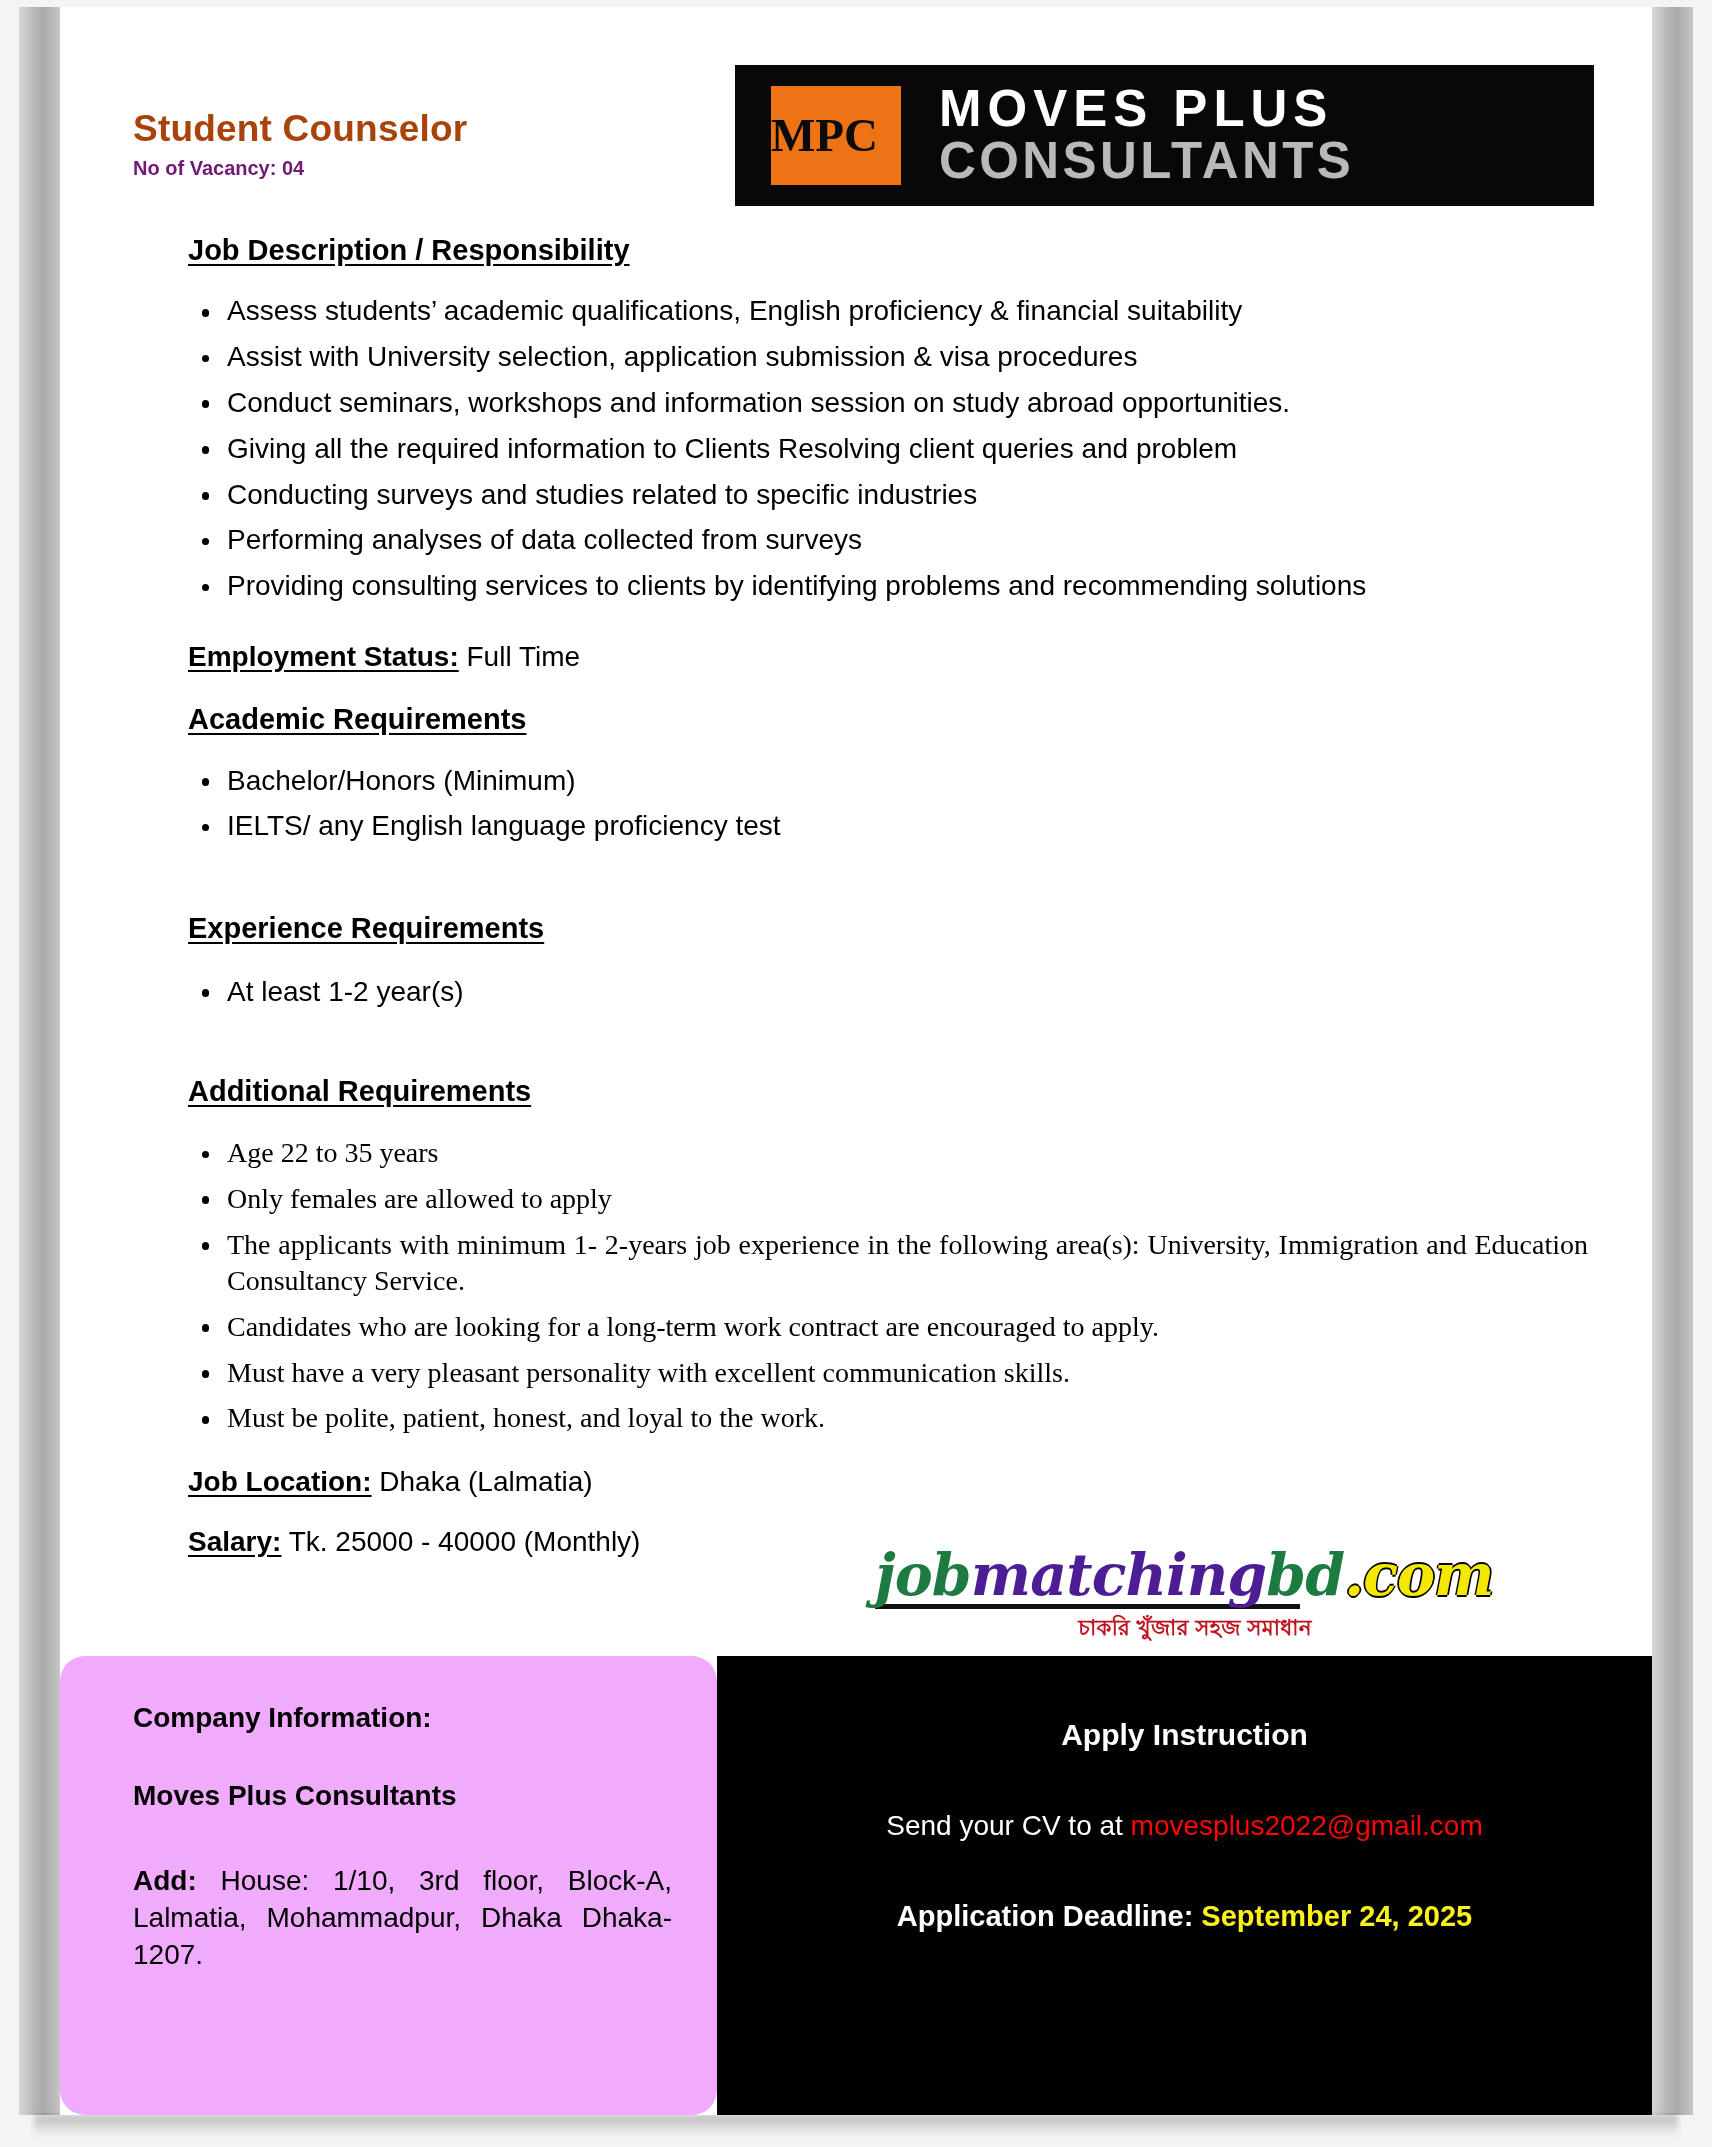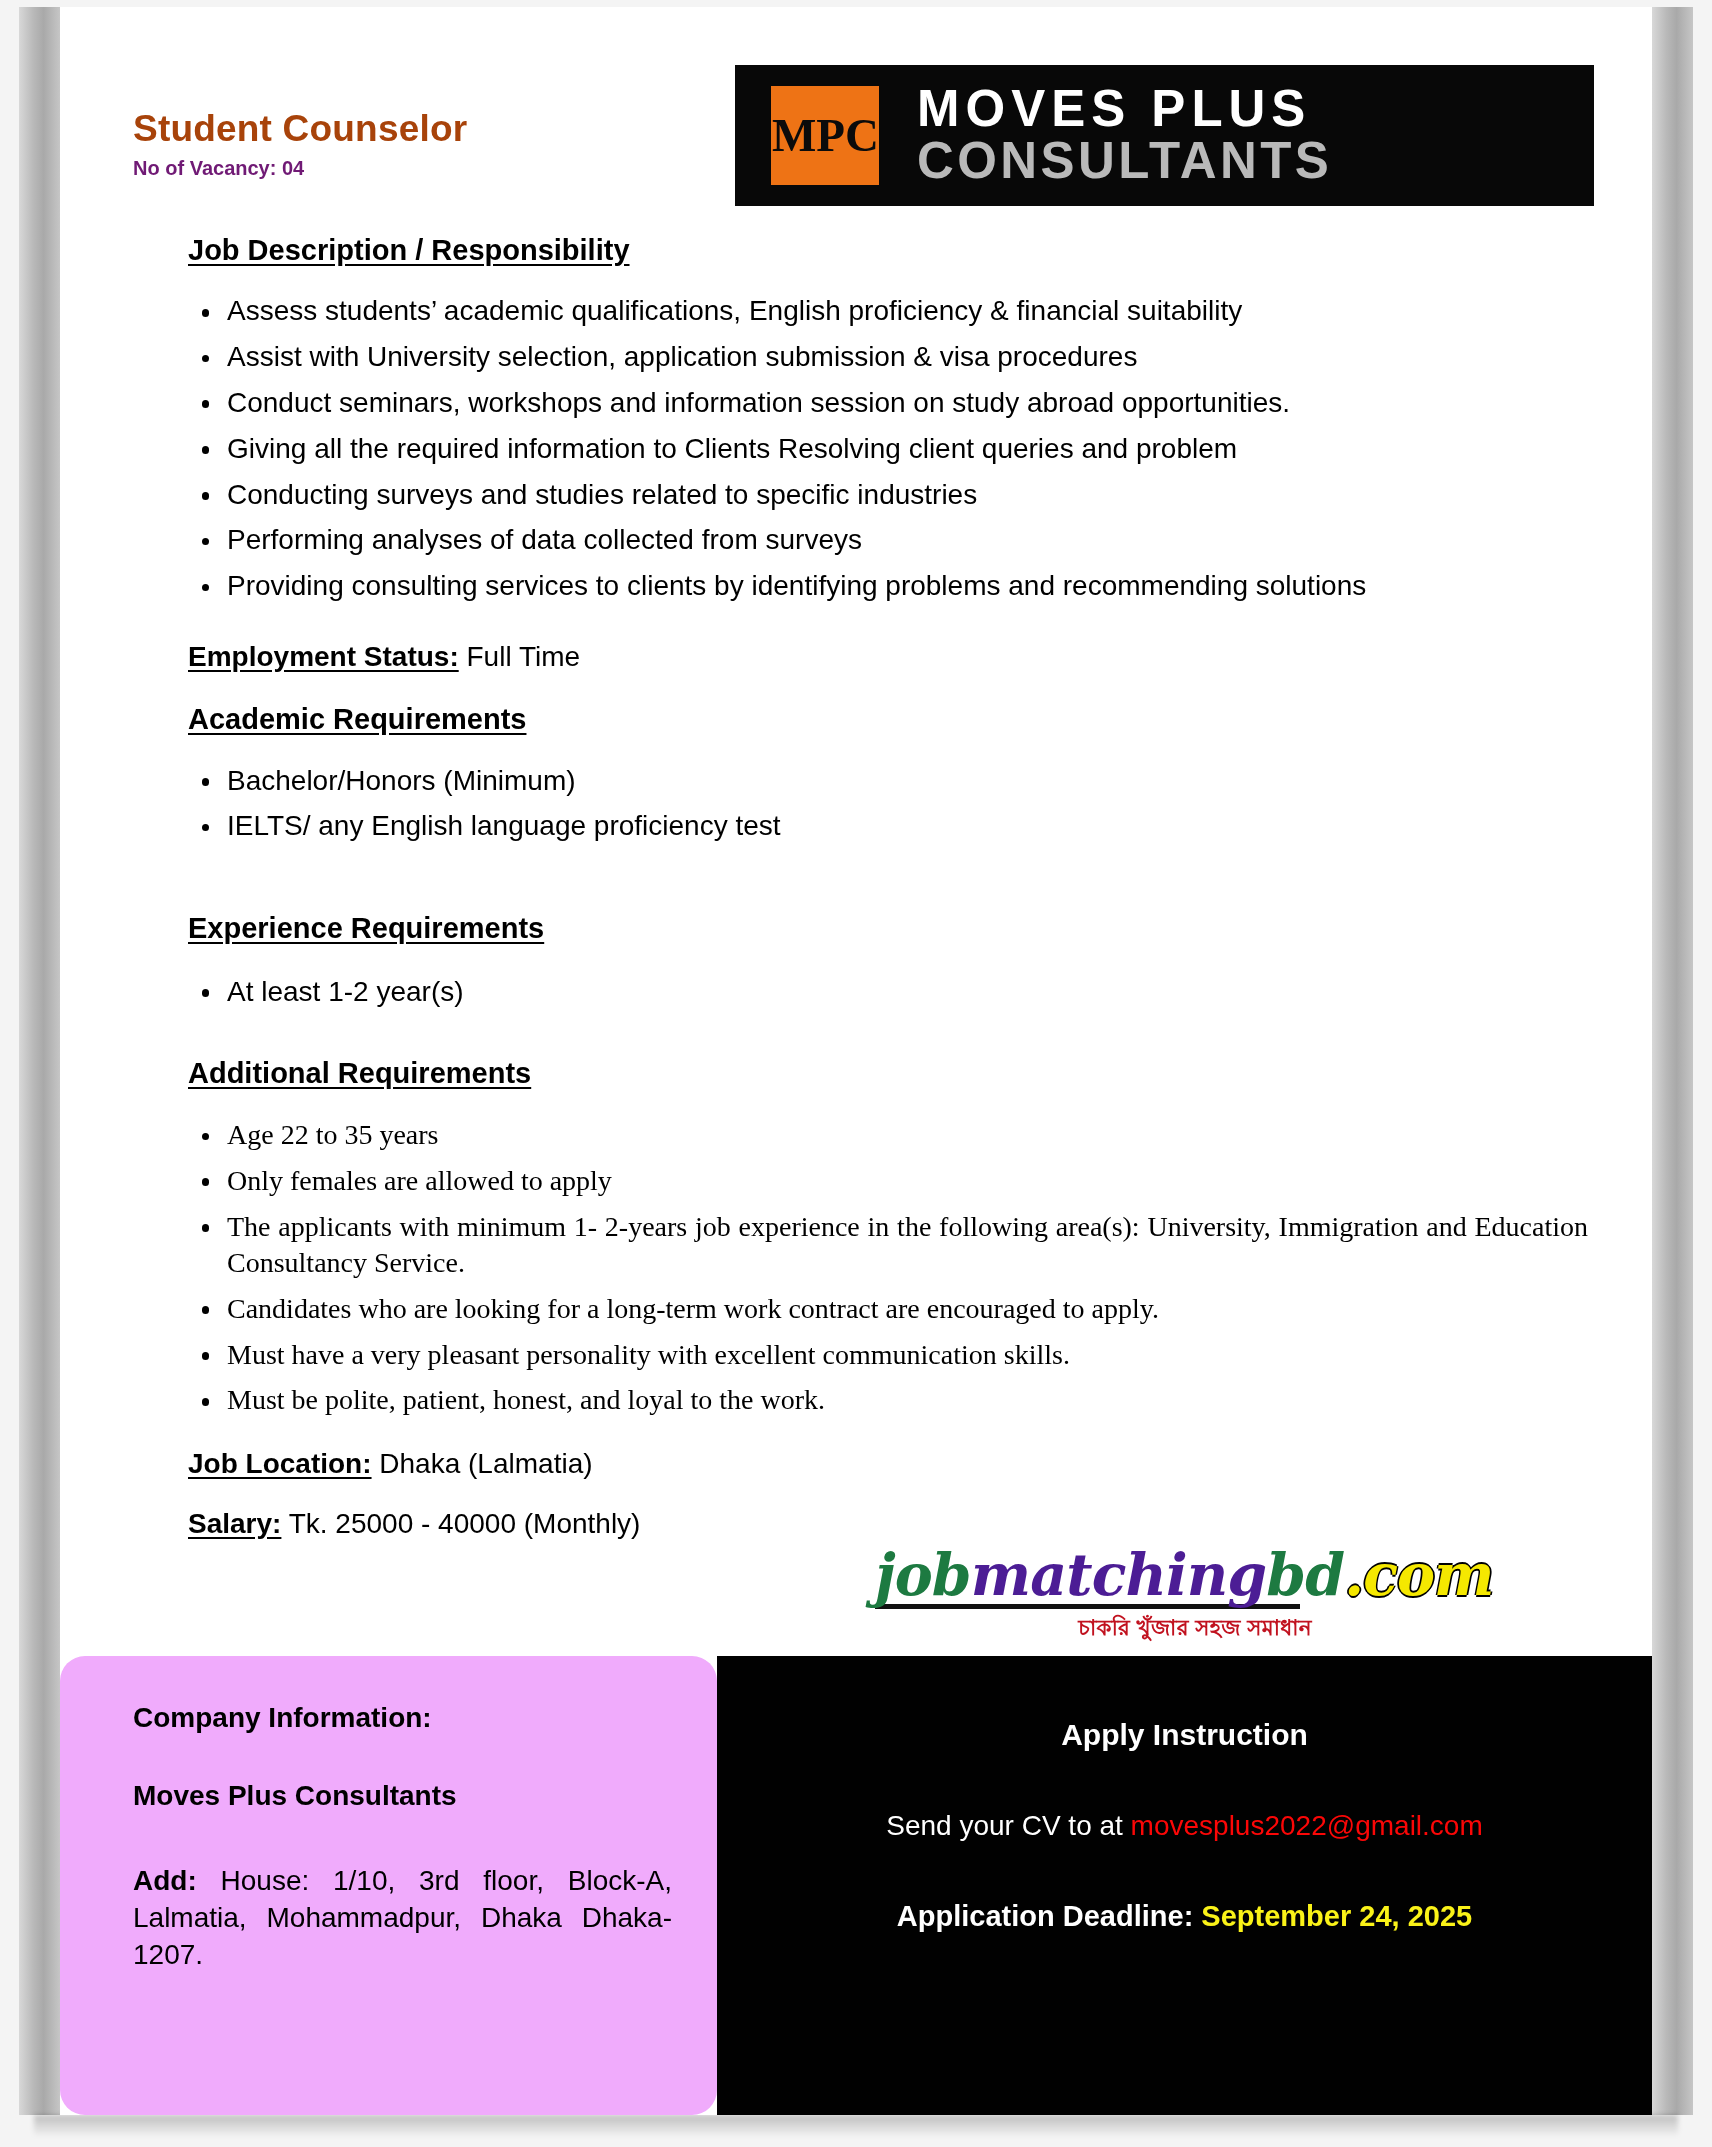--- a/index.html
+++ b/index.html
@@ -89,27 +89,27 @@
     position: absolute;
     left: 675px;
     top: 58px;
     width: 859px;
     height: 141px;
     background: #080808;
     display: flex;
     align-items: center;
   }
   #logo-mark {
-    width: 108px;
+    width: 130px;
     height: 99px;
     margin-left: 36px;
     background: #ee7315;
     display: flex;
     align-items: center;
-    justify-content: flex-end;
+    justify-content: flex-start;
     flex: none;
   }
   #logo-mark-text {
     font-family: "Liberation Serif", serif;
     font-size: 47px;
     font-weight: bold;
     color: #0b0b0b;
     letter-spacing: 0px;
     line-height: 1;
   }
@@ -336,21 +336,21 @@
       <li>Bachelor/Honors (Minimum)</li>
       <li>IELTS/ any English language proficiency test</li>
     </ul>
 
     <div class="section-heading" style="margin-top:67px;">Experience Requirements</div>
 
     <ul class="bullets" style="margin-top:29px;">
       <li>At least 1-2 year(s)</li>
     </ul>
 
-    <div class="section-heading" style="margin-top:47px;">Additional Requirements</div>
+    <div class="section-heading" style="margin-top:65px;">Additional Requirements</div>
 
     <ul class="bullets" style="margin-top:27px;font-family:Liberation Serif, serif;">
       <li>Age 22 to 35 years</li>
       <li>Only females are allowed to apply</li>
       <li class="justify">The applicants with minimum 1- 2-years job experience in the following area(s): University, Immigration and Education Consultancy Service.</li>
       <li>Candidates who are looking for a long-term work contract are encouraged to apply.</li>
       <li>Must have a very pleasant personality with excellent communication skills.</li>
       <li>Must be polite, patient, honest, and loyal to the work.</li>
     </ul>
 

